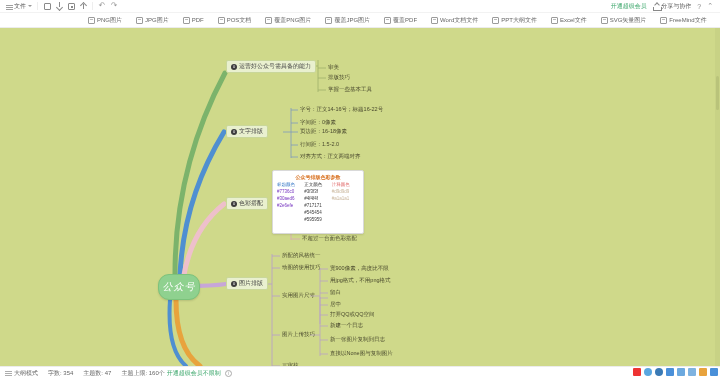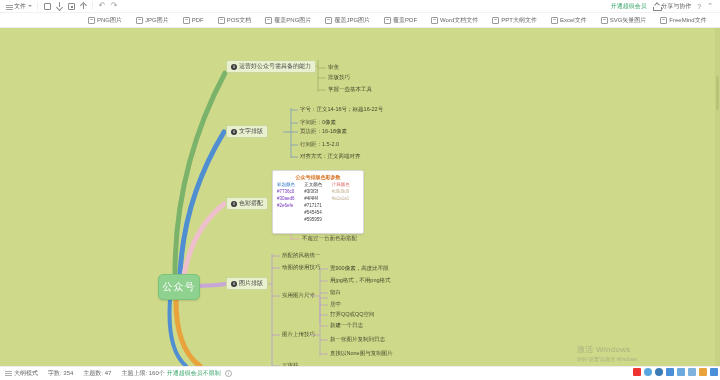--- a/index.html
+++ b/index.html
@@ -58,24 +58,25 @@
   .canvas {
     position:absolute; left:0; top:28px; width:720px; height:338px;
     background:#cfd98a; overflow:hidden;
   }
   .canvas-inner { position:absolute; left:0; top:0; width:720px; height:338px; }
   svg.branches { position:absolute; left:0; top:0; width:720px; height:338px; }
 
   
   .root-node {
     position:absolute; left:158px; top:246px; width:42px; height:26px;
-    background:#8fd18f; border:1px solid #7cc37c; border-radius:5px;
+    background:#8fd18f; border:1px solid #7cc37c; border-radius:11px;
     display:flex; align-items:center; justify-content:center;
     color:#fff; font-size:10px; letter-spacing:1px;
     box-shadow:0 1px 2px rgba(0,0,0,.12);
+    font-style:italic;
   }
 
   
   .l1 {
     position:absolute; height:13px; background:#e9f0cf;
     border:1px solid #c9d79a; border-radius:2px;
     display:flex; align-items:center; gap:2px;
     padding:0 4px; font-size:6px; color:#444; white-space:nowrap;
   }
   .l1 .bullet {
@@ -333,24 +334,20 @@
       <div class="l3" style="left:330px; top:237px;">宽900像素，高度比不限</div>
       <div class="l3" style="left:330px; top:249px;">用jpg格式，不用png格式</div>
       <div class="l3" style="left:330px; top:261px;">留白</div>
       <div class="l3" style="left:330px; top:273px;">居中</div>
 
       <div class="l3" style="left:330px; top:283px;">打开QQ或QQ空间</div>
       <div class="l3" style="left:330px; top:294px;">新建一个日志</div>
       <div class="l3" style="left:330px; top:308px;">新一张图片复制到日志</div>
       <div class="l3" style="left:330px; top:322px;">直接以None图与复制图片</div>
 
-      <div class="watermark">
-        <div class="wm1">激活 Windows</div>
-        <div class="wm2">转到“设置”以激活 Windows。</div>
-      </div>
     </div>
   </div>
 
   <div class="vscroll">
     <div class="vthumb"></div>
   </div>
 
   <div class="statusbar">
     <div class="st-item">
       <span class="st-ico"></span>

